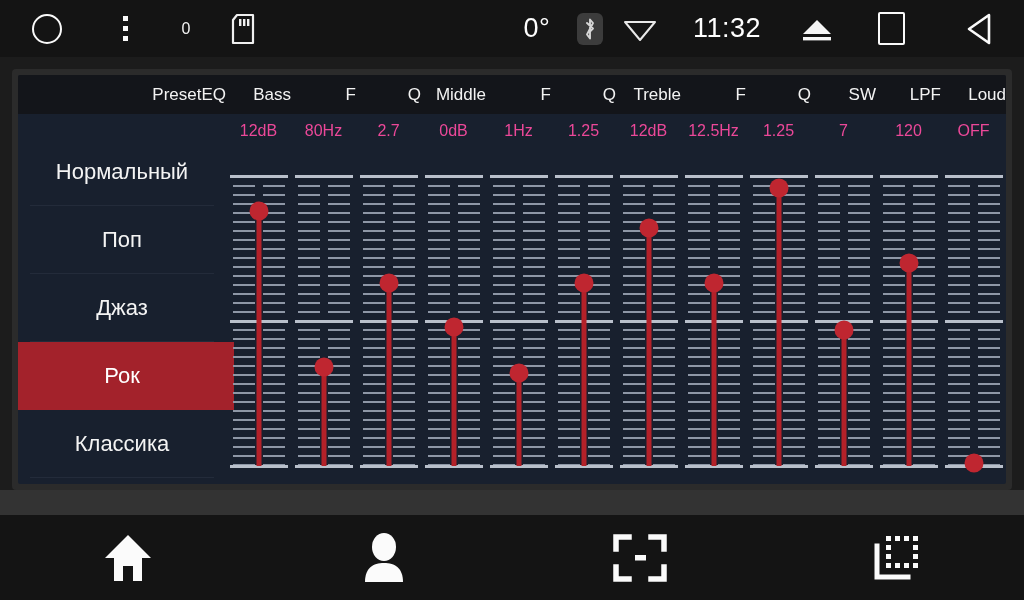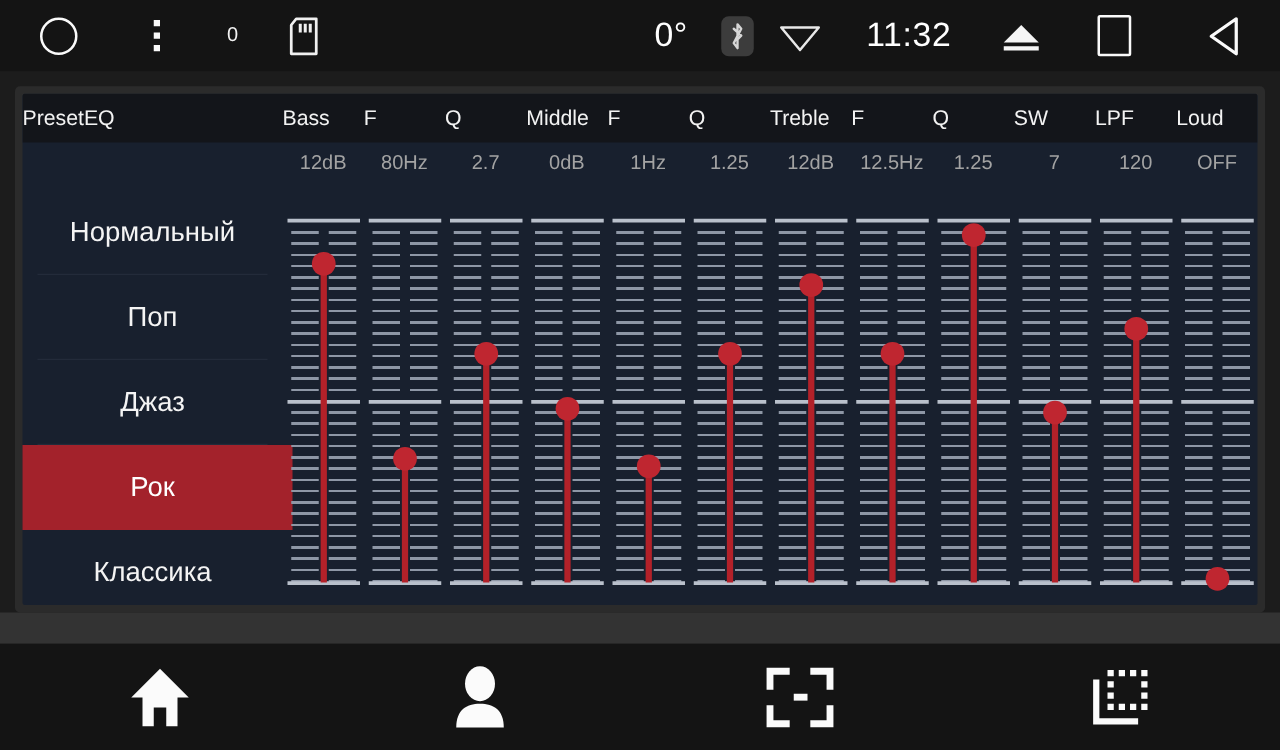--- a/index.html
+++ b/index.html
@@ -42,35 +42,35 @@
     background: #18202e; border-radius: 2px; overflow: hidden;
   }
 
   
   .hdr {
     position: absolute; left: 0; top: 0; width: 100%; height: 39px;
     background: #13151a;
     display: flex; align-items: center;
   }
   .hdr-cell {
-    color: #f3f3f3; font-size: 17px; text-align: left; white-space: nowrap;
+    color: #f3f3f3; font-size: 17px; text-align: right; white-space: nowrap;
   }
   .hdr-preset { width: 208px; font-size: 17px; }
 
   
   .valrow {
     position: absolute; left: 0; top: 39px; width: 100%; height: 34px;
     display: flex; align-items: center;
   }
-  .val-cell { color: #a3a3a3; font-size: 16px; text-align: center; white-space: nowrap; }
+  .val-cell { color: #ec4899; font-size: 16px; text-align: center; white-space: nowrap; }
   .val-spacer { width: 208px; }
 
   
   .presets {
-    position: absolute; left: 0; top: 77px; width: 208px; bottom: 0;
+    position: absolute; left: 0; top: 63px; width: 208px; bottom: 0;
     padding: 0 12px;
   }
   .preset {
     height: 68px; display: flex; align-items: center; justify-content: center;
     color: #f4f4f4; font-size: 22px;
     border-bottom: 1px solid #232b3a;
     cursor: pointer;
   }
   .preset.sel {
     background: #a3222b; border-bottom: none; color: #fff;

